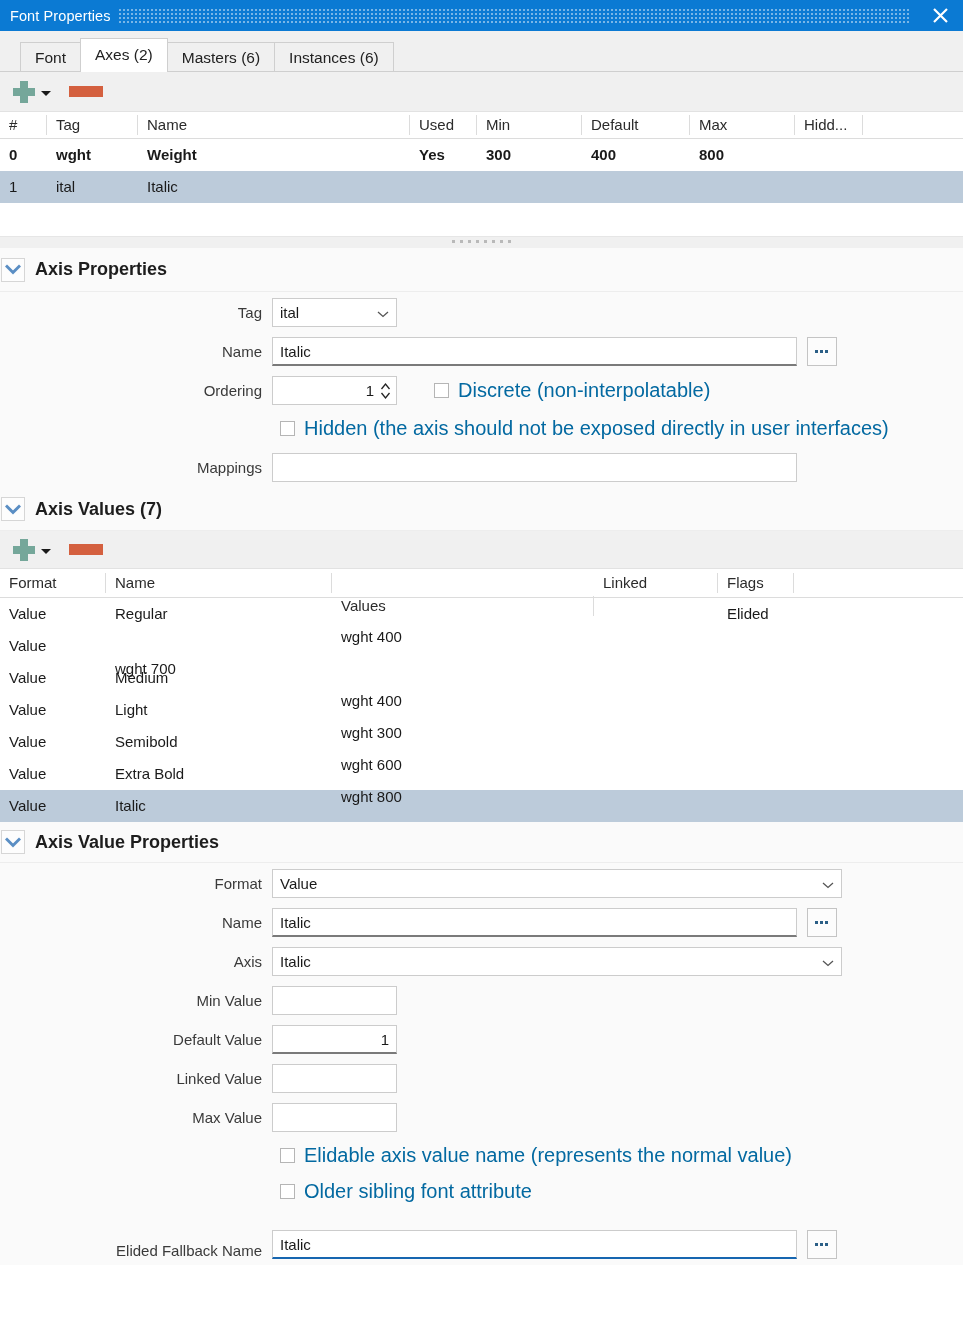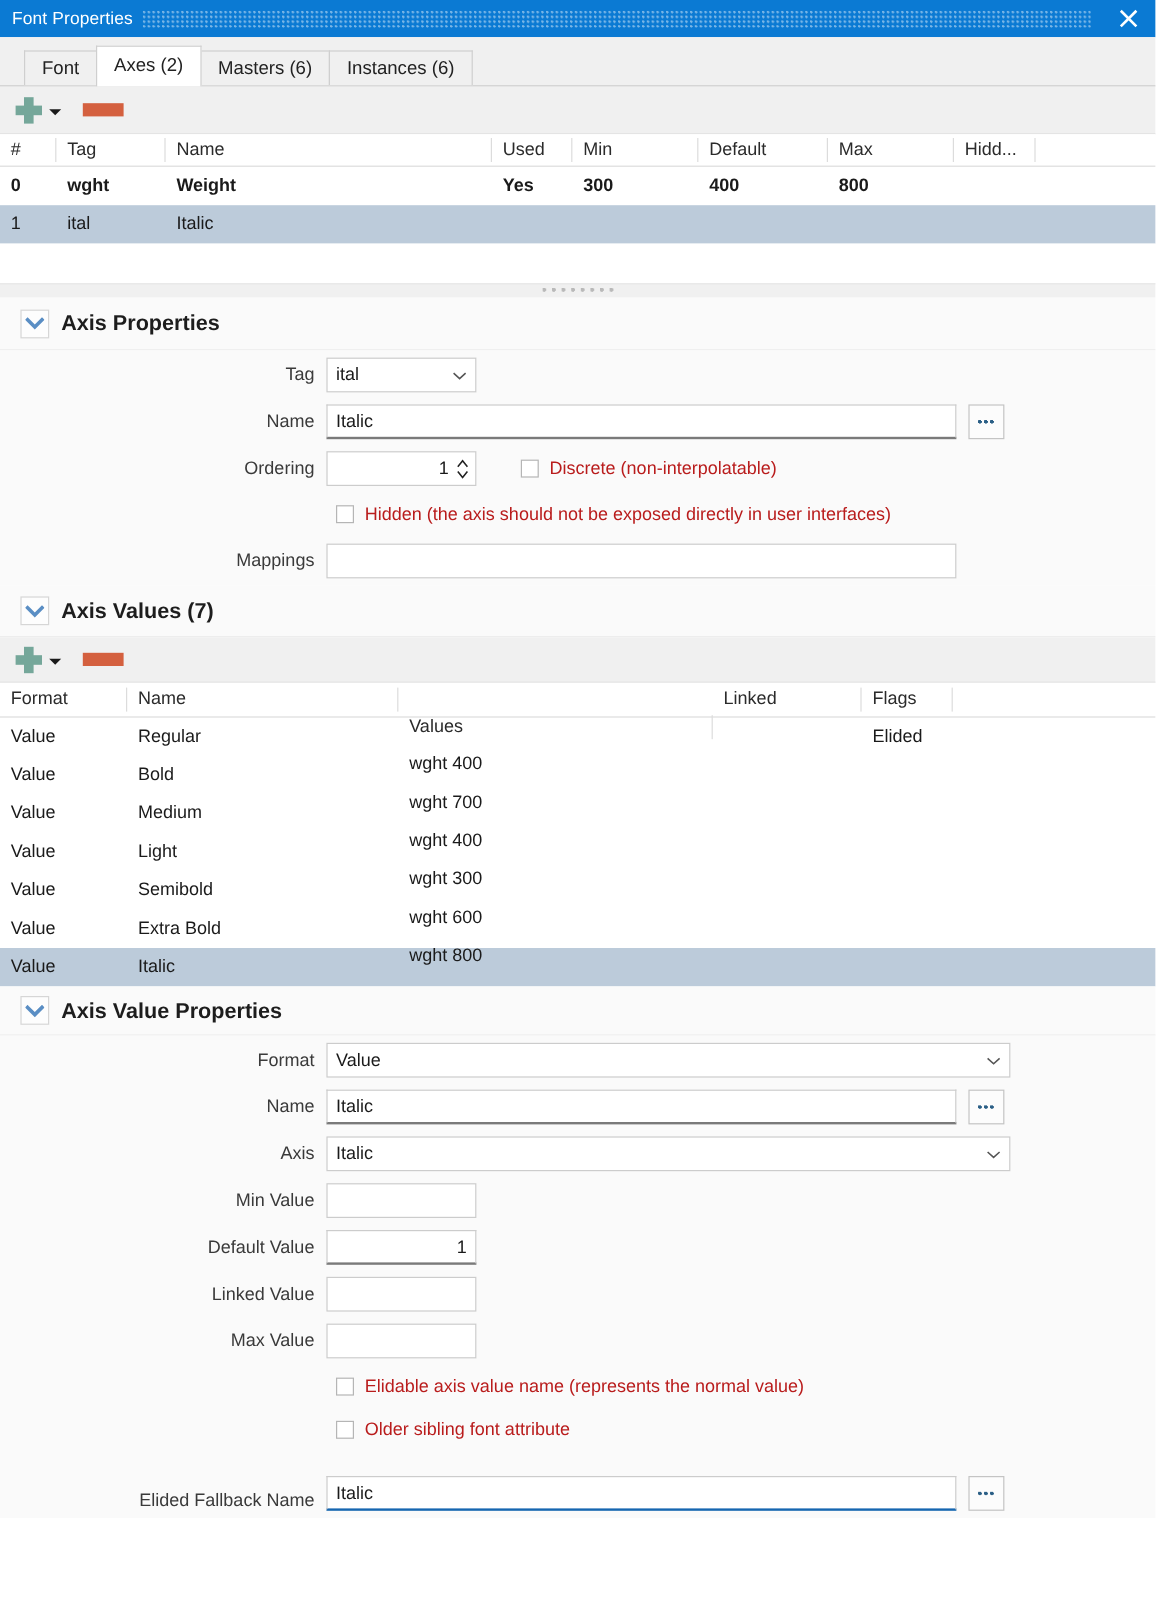--- a/index.html
+++ b/index.html
@@ -139,21 +139,21 @@
     width: 60px; height: 5px;
     background-image: radial-gradient(circle at 1.5px 1.5px, #b9b9b9 1.6px, transparent 1.8px);
     background-size: 8px 8px;
   }
 
   
   .section {
     background: #fafafa;
     display: flex; align-items: center;
     height: 44px;
-    padding-left: 17px;
+    padding-left: 1px;
     border-bottom: 1px solid #ededed;
   }
   .chev {
     width: 24px; height: 24px;
     border: 1px solid #d6d6d6; background:#fdfdfd;
     display:flex; align-items:center; justify-content:center;
     margin-right: 10px;
   }
   .chev svg { display:block; }
   .section-title { font-size: 18px; font-weight: bold; color: #1d1d1d; }
@@ -191,21 +191,21 @@
     display:flex; align-items:center; justify-content:flex-end;
     padding-right: 4px;
   }
   .spin .val { flex:1; text-align:right; padding-right:5px; }
   .spin .arrows { display:flex; flex-direction:column; line-height:0; color:#222; }
 
   .cbox {
     width: 15px; height: 15px; border: 1px solid #b5b5b5; background:#fff;
     display:inline-block; margin-right: 9px; flex: 0 0 auto;
   }
-  .cblabel { color:#b91c1c; font-size:15px; }
+  .cblabel { color:#0369a1; font-size:20px; }
   .cbrow { display:flex; align-items:center; }
 
   
   .v-format { width: 106px; }
   .v-name   { width: 226px; }
   .v-values { width: 262px; margin-top: 45px; }
   .v-linked { width: 124px; }
   .v-flags  { width: 76px; }
 
   .values-head { height: 29px; }
@@ -376,21 +376,20 @@
 
   <div class="gridrow values-row">
     <div class="cell v-format">Value</div>
     <div class="cell v-name">Regular</div>
     <div class="cell v-values">wght 400</div>
     <div class="cell v-linked"></div>
     <div class="cell v-flags">Elided</div>
   </div>
   <div class="gridrow values-row">
     <div class="cell v-format">Value</div>
-    <div class="cell v-name">Bold</div>
     <div class="cell v-values">wght 700</div>
     <div class="cell v-linked"></div>
     <div class="cell v-flags"></div>
   </div>
   <div class="gridrow values-row">
     <div class="cell v-format">Value</div>
     <div class="cell v-name">Medium</div>
     <div class="cell v-values">wght 400</div>
     <div class="cell v-linked"></div>
     <div class="cell v-flags"></div>

